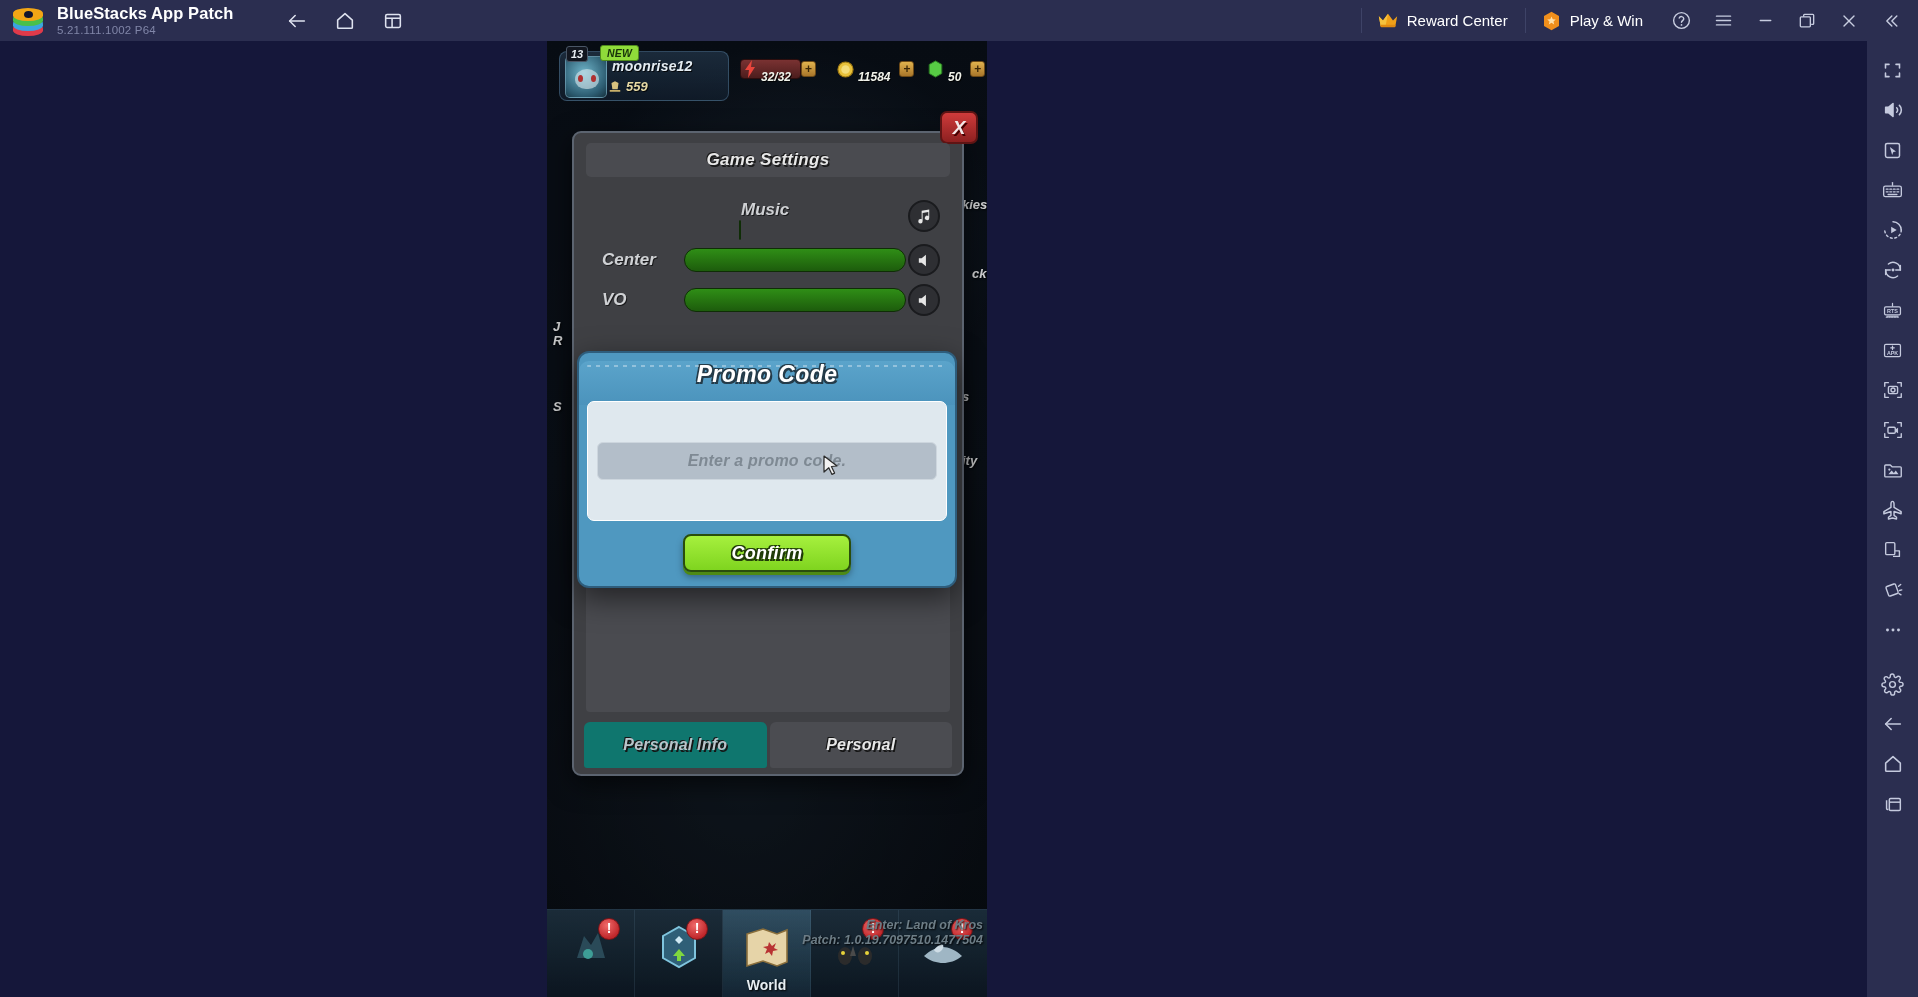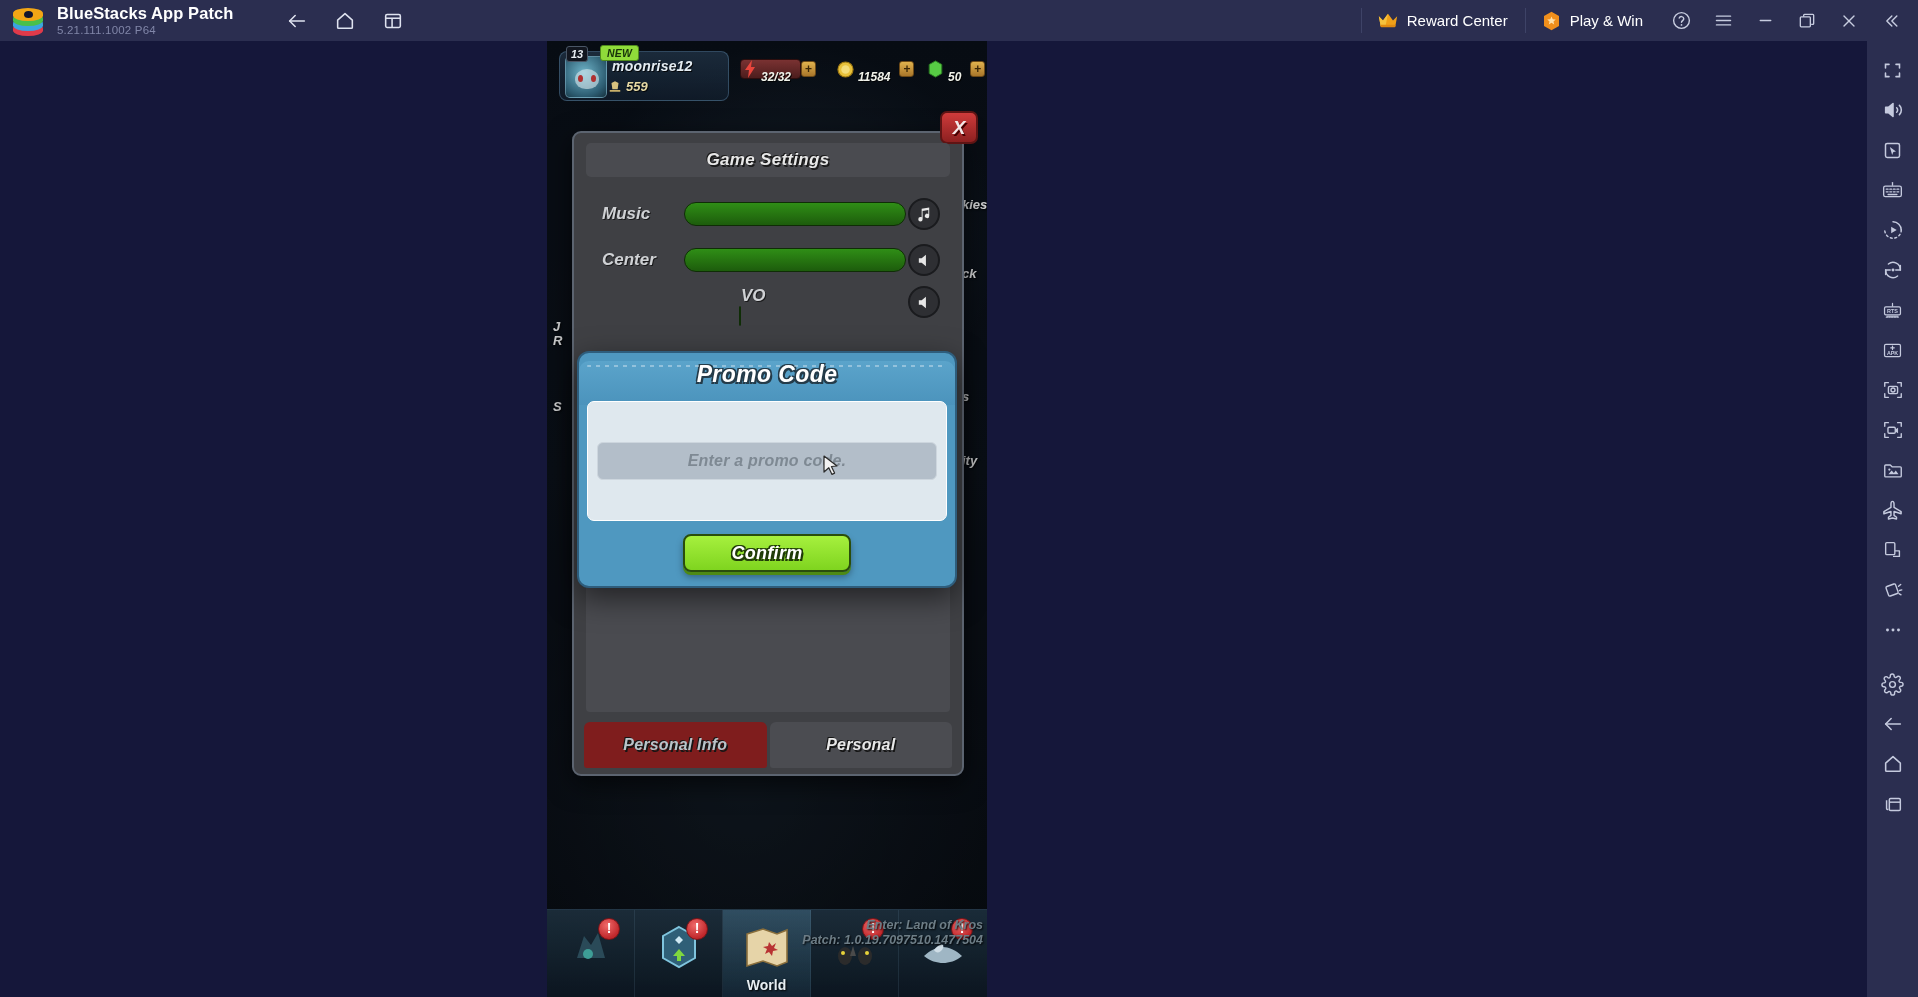--- a/index.html
+++ b/index.html
@@ -192,21 +192,21 @@
   }
   .sp-tabs {
     position:absolute; left:10px; right:10px; bottom:6px; height:46px; display:flex; gap:3px;
   }
   .sp-tab {
     flex:1 1 50%; display:flex; align-items:center; justify-content:center;
     border-radius:6px 6px 3px 3px; cursor:pointer;
     font-size:16px; font-weight:700; font-style:italic; letter-spacing:.2px;
     text-shadow: 1.5px 1.5px 0 #161616, -1px -1px 0 #161616;
   }
-  .sp-tab.inactive { background:#7f1d1d; color:#b9c4ca; }
+  .sp-tab.inactive { background:#0f766e; color:#b9c4ca; }
   .sp-tab.active   { background:#4b4c51; color:#e8e8e8; }
 
   
   .clip-txt {
     position:absolute; color:#ffffff; font-size:13px; font-weight:700; font-style:italic;
     text-shadow:1px 1px 2px rgba(0,0,0,.9); opacity:.82;
   }
 
   
   .promo {
@@ -440,56 +440,56 @@
             <svg width="17" height="18" viewBox="0 0 18 20">
               <path d="M9 1l7 4v10l-7 4-7-4V5z" fill="#57cc45" stroke="#2b7a22" stroke-width="1.1"></path>
             </svg>
             <span class="res-txt">50</span>
           </div>
           <div class="res-plus">+</div>
         </div>
       </div>
 
       <div class="clip-txt" style="left:415px; top:156px;">kies</div>
-      <div class="clip-txt" style="left:415px; top:225px;">ck</div>
+      <div class="clip-txt" style="left:415px; top:225px;padding-left:10px;">ck</div>
       <div class="clip-txt" style="left:415px; top:348px;">s</div>
       <div class="clip-txt" style="left:415px; top:412px;">ity</div>
       <div class="clip-txt" style="left:6px; top:278px;">J</div>
       <div class="clip-txt" style="left:6px; top:292px;">R</div>
       <div class="clip-txt" style="left:6px; top:358px;">S</div>
 
       <div class="settings-panel">
 
         <div class="sp-close">X</div>
 
         <div class="sp-header">
           <span>Game Settings</span>
         </div>
 
-        <div class="sp-row" style="top:61px;">
+        <div class="sp-row" style="top:67px;flex-direction:column;">
           <div class="sp-lab">Music</div>
           <div class="sp-track"></div>
           <div class="sp-knob">
             <svg width="17" height="17" viewBox="0 0 18 18">
               <path d="M7 14a2.3 2.3 0 1 1-2.3-2.3c.5 0 .9.1 1.3.3V3l8-1.4v8.9a2.3 2.3 0 1 1-1-1.9V4.2L7 5.3z" fill="#e7e7e7"></path>
             </svg>
           </div>
         </div>
 
         <div class="sp-row" style="top:107px;">
           <div class="sp-lab">Center</div>
           <div class="sp-track"></div>
           <div class="sp-knob">
             <svg width="17" height="17" viewBox="0 0 18 18">
               <path d="M3 6.5h3L10.5 3v12L6 11.5H3z" fill="#e7e7e7"></path>
             </svg>
           </div>
         </div>
 
-        <div class="sp-row" style="top:153px;flex-direction:column;">
+        <div class="sp-row" style="top:147px;">
           <div class="sp-lab">VO</div>
           <div class="sp-track"></div>
           <div class="sp-knob">
             <svg width="17" height="17" viewBox="0 0 18 18">
               <path d="M3 6.5h3L10.5 3v12L6 11.5H3z" fill="#e7e7e7"></path>
             </svg>
           </div>
         </div>
 
         <div class="sp-barbtn"></div>

